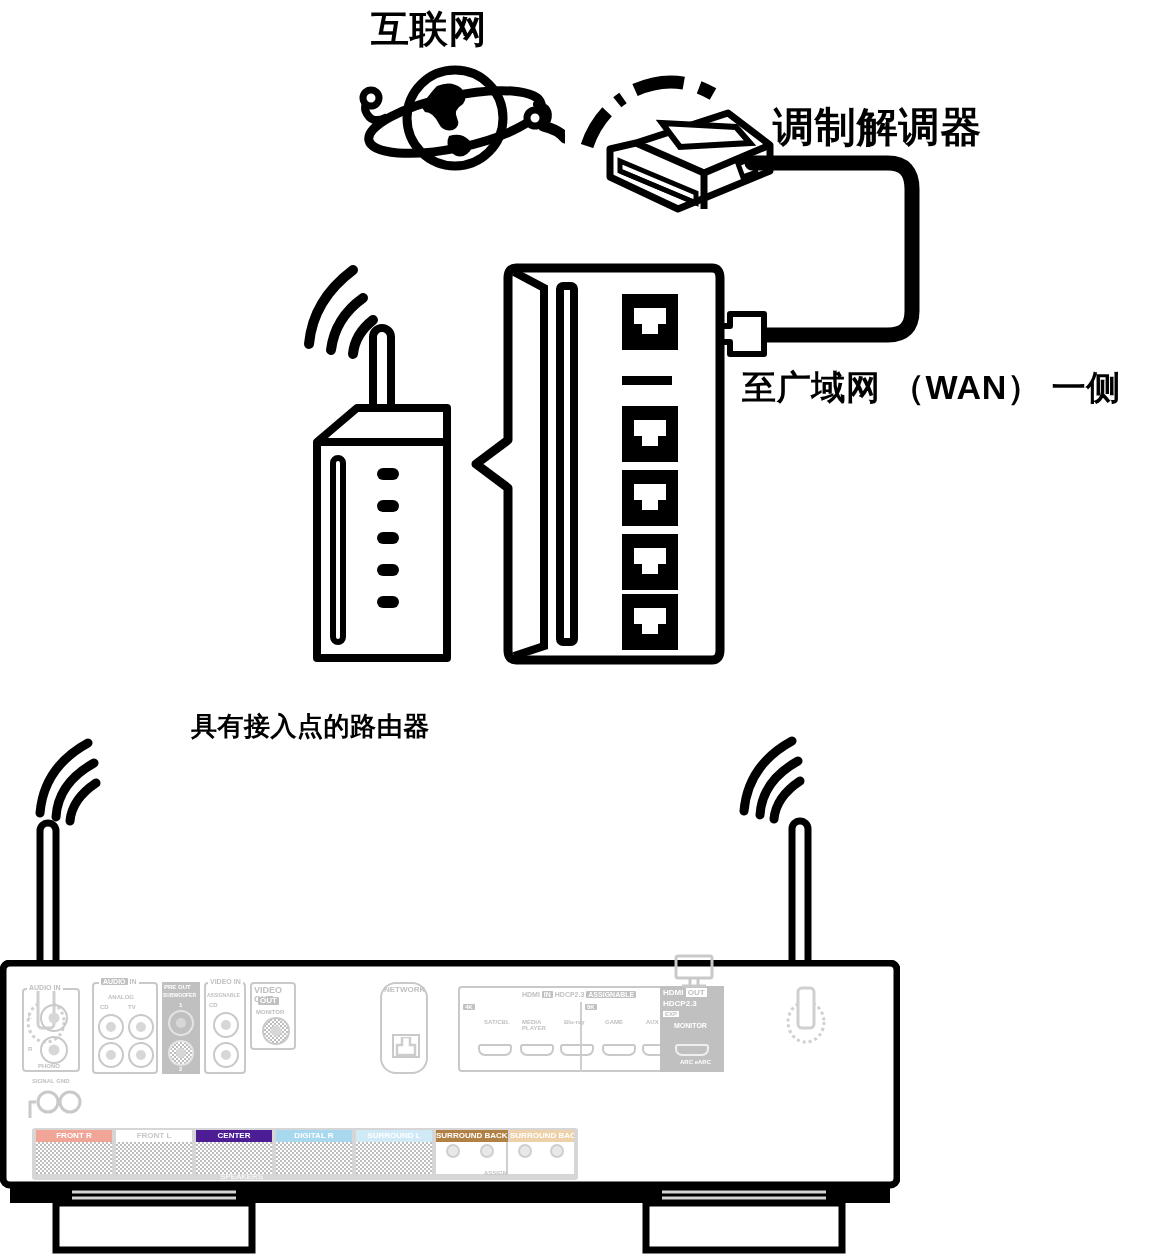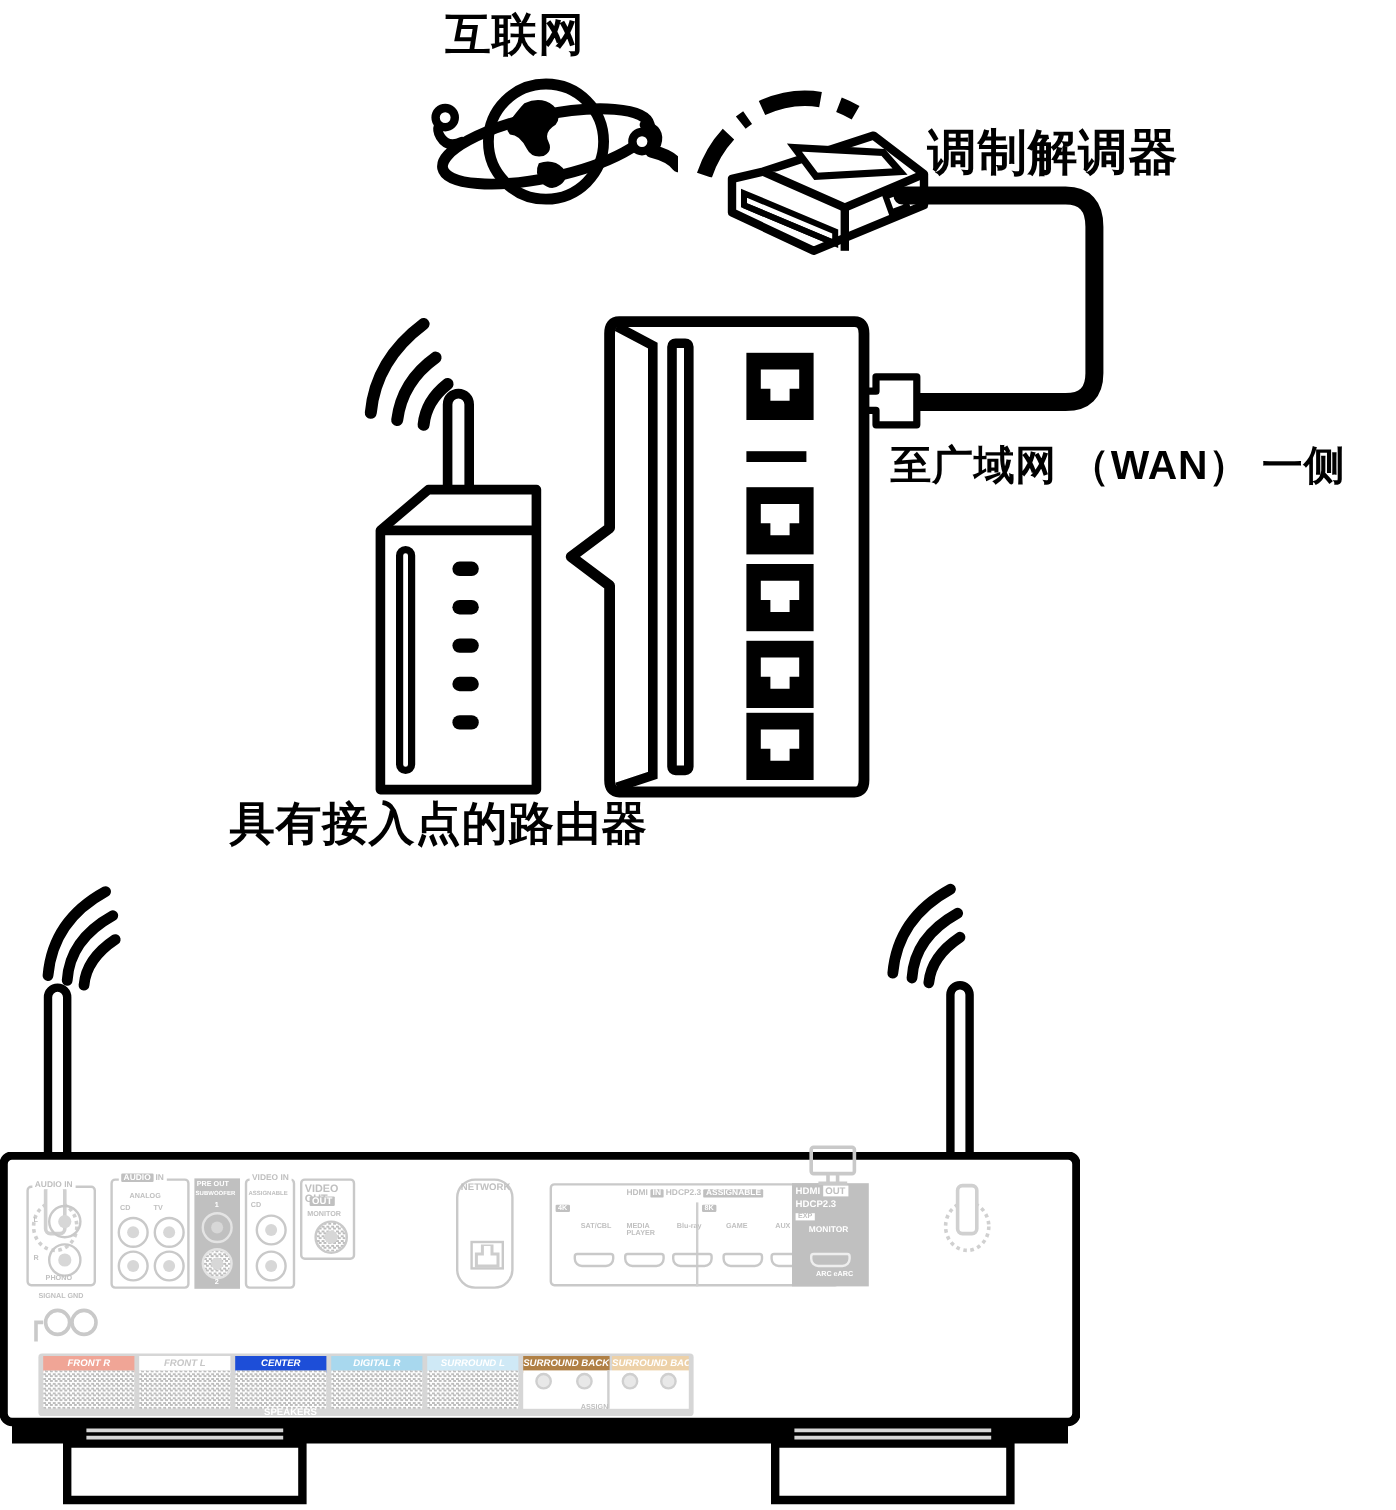--- a/index.html
+++ b/index.html
@@ -4,21 +4,21 @@
 <style>
   html,body{margin:0;padding:0;background:#ffffff;}
   body{width:1163px;height:1258px;position:relative;overflow:hidden;
        font-family:"Liberation Sans","DejaVu Sans",sans-serif;color:#000;}
   .abs{position:absolute;}
   .cn{font-weight:bold;color:#000;letter-spacing:0.02em;white-space:nowrap;}
 
   
   #label-internet{left:371px;top:4px;font-size:38px;}
   #label-modem{left:773px;top:100px;font-size:41px;}
-  #label-router{left:191px;top:661px;font-size:38px;}
+  #label-router{left:191px;top:709px;font-size:26px;}
 
   
   .svgbox{position:absolute;}
 
   
   #receiver{left:0px;top:960px;width:900px;height:298px;}
 
   .pnl{position:absolute;box-sizing:border-box;}
   .ol{border:2px solid #c9c9c9;border-radius:4px;}
   .gl{color:#c0c0c0;font-weight:bold;line-height:1;}
@@ -27,21 +27,21 @@
   .gl8{font-size:8px;}
   .gl9{font-size:9px;}
   .inv{background:#c0c0c0;color:#ffffff;padding:0 2px;border-radius:1px;display:inline-block;}
   .grayblk{background:#c0c0c0;}
   .rca{border-radius:50%;border:2px solid #c9c9c9;box-sizing:border-box;position:absolute;}
   .rca:after{content:"";position:absolute;left:50%;top:50%;transform:translate(-50%,-50%);
              width:46%;height:46%;border-radius:50%;background:#d7d7d7;}
   .hdmi{position:absolute;border:2px solid #c9c9c9;border-radius:3px 3px 7px 7px;box-sizing:border-box;}
   .rj{position:absolute;border:2px solid #c9c9c9;box-sizing:border-box;}
   .spkhdr{position:absolute;font-size:8px;font-weight:bold;color:#ffffff;
-          text-align:center;line-height:11px;height:14px;white-space:nowrap;overflow:hidden;font-style:italic;}
+          text-align:center;line-height:11px;height:14px;white-space:nowrap;overflow:hidden;}
   .binding{position:absolute;border-radius:50%;border:2px solid #cfcfcf;box-sizing:border-box;background:#e8e8e8;}
   .hatch{background-image:repeating-conic-gradient(#bdbdbd 0% 25%, #ffffff 0% 50%);
          background-size:4px 4px;}
 </style>
 </head>
 <body>
 
 <div class="abs cn" id="label-internet">互联网</div>
 <div class="abs cn" id="label-modem">调制解调器</div>
 <div class="abs cn" id="label-wan-side" style="left:742px;top:365px;font-size:34px;">至广域网 （WAN） 一侧</div>
@@ -305,37 +305,37 @@
 
   <svg class="abs" style="left:664px;top:-6px;" width="60" height="36">
     <rect x="12" y="2" width="36" height="22" rx="2" fill="none" stroke="#c9c9c9" stroke-width="3"></rect>
     <path d="M26 24 L26 32 M34 24 L34 32 M18 32 L42 32" fill="none" stroke="#c9c9c9" stroke-width="3"></path>
   </svg>
 
 
   <div class="pnl" style="left:32px;top:168px;width:546px;height:52px;background:#d6d6d6;border-radius:3px;">
     <div class="spkhdr" style="left:4px;top:2px;width:76px;background:#f0a596;color:#fff;">FRONT R</div>
     <div class="spkhdr" style="left:84px;top:2px;width:76px;background:#ffffff;color:#c7c7c7;">FRONT L</div>
-    <div class="spkhdr" style="left:164px;top:2px;width:76px;background:#1d4ed8;color:#fff;text-align:center;">CENTER</div>
+    <div class="spkhdr" style="left:164px;top:2px;width:76px;background:#4c1d95;color:#fff;text-align:center;">CENTER</div>
     <div class="spkhdr" style="left:244px;top:2px;width:76px;background:#a8d8ee;color:#fff;">DIGITAL R</div>
     <div class="spkhdr" style="left:324px;top:2px;width:76px;background:#cfe9f6;color:#fff;">SURROUND L</div>
     <div class="spkhdr" style="left:404px;top:2px;width:72px;background:#b08045;color:#fff;">SURROUND BACK R</div>
     <div class="spkhdr" style="left:478px;top:2px;width:64px;background:#edd1a8;color:#fff;">SURROUND BACK L</div>
 
     <div class="abs hatch" style="left:4px;top:14px;width:76px;height:32px;"></div>
     <div class="abs hatch" style="left:84px;top:14px;width:76px;height:32px;"></div>
     <div class="abs hatch" style="left:164px;top:14px;width:76px;height:32px;"></div>
     <div class="abs hatch" style="left:244px;top:14px;width:76px;height:32px;"></div>
     <div class="abs hatch" style="left:324px;top:14px;width:76px;height:32px;"></div>
 
     <div class="abs" style="left:404px;top:14px;width:138px;height:32px;background:#ffffff;"></div>
     <div class="binding" style="left:414px;top:16px;width:14px;height:14px;"></div>
     <div class="binding" style="left:448px;top:16px;width:14px;height:14px;"></div>
     <div class="binding" style="left:486px;top:16px;width:14px;height:14px;"></div>
     <div class="binding" style="left:518px;top:16px;width:14px;height:14px;"></div>
     <div class="abs" style="left:474px;top:14px;width:2px;height:32px;background:#cfcfcf;"></div>
 
     <div class="gl gl6 abs" style="left:452px;top:42px;">ASSIGN</div>
   </div>
-  <div class="abs" style="left:220px;top:212px;font-size:8px;font-weight:bold;color:#ffffff;">SPEAKERS</div>
+  <div class="abs" style="left:220px;top:212px;font-size:8px;font-weight:normal;color:#ffffff;">SPEAKERS</div>
   <div class="abs" style="left:32px;top:206px;width:546px;height:18px;background:#c9c9c9;z-index:-1;border-radius:0 0 3px 3px;"></div>
 
 </div>
 
 </body></html>

